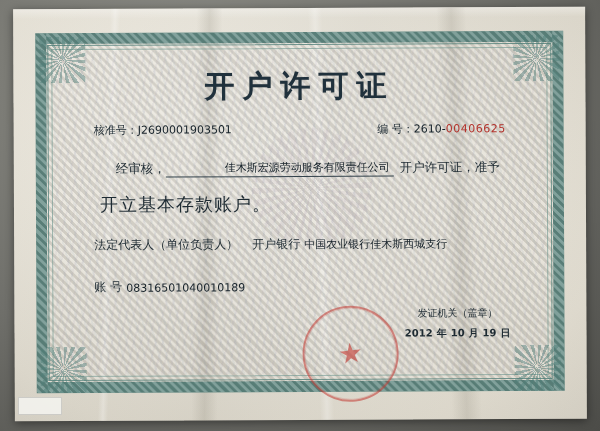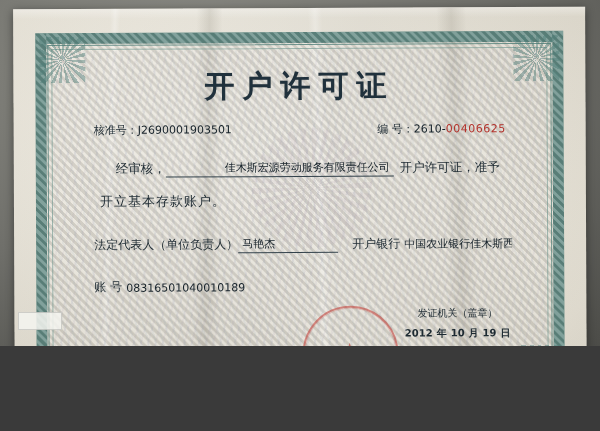--- a/index.html
+++ b/index.html
@@ -3,21 +3,21 @@
 <meta charset="utf-8">
 <style>
   html, body {
     margin: 0;
     padding: 0;
     background: #3a3a3a;
   }
   #page {
     position: relative;
     width: 600px;
-    height: 346px;
+    height: 431px;
     overflow: hidden;
     font-family: "DejaVu Sans", "Liberation Sans", sans-serif;
     background: #c4b5fd;
   }
 
   
   .photo-bg {
     position: absolute;
     inset: 0;
     background:
@@ -166,21 +166,21 @@
     position: absolute;
     left: 58px; top: 104px;
     width: 390px;
     display: flex;
     align-items: flex-end;
     font-size: 12.5px;
   }
   .body-line2 {
     position: absolute;
     left: 42px; top: 136px;
-    font-size: 13px;
+    font-size: 18px;
     letter-spacing: 1px;
   }
   .row-rep {
     position: absolute;
     left: 36px; top: 180px;
     width: 418px;
     display: flex;
     align-items: flex-end;
     font-size: 12px;
   }
@@ -278,21 +278,20 @@
       <div class="body-line1">
         <span class="lbl">经审核，</span>
         <span class="fill" style="max-width:220px;text-align:right;">佳木斯宏源劳动服务有限责任公司</span>
         <span class="lbl" style="padding-left:6px;">开户许可证，准予</span>
       </div>
 
       <div class="body-line2">开立基本存款账户。</div>
 
       <div class="row-rep">
         <span class="lbl">法定代表人（单位负责人）</span>
-        <span class="fill" style="max-width:92px;">马艳杰</span>
         <span class="lbl" style="padding-left:14px;text-align:right;">开户银行</span>
         <span class="fill nounder">中国农业银行佳木斯西城支行</span>
       </div>
 
       <div class="row-acct">
         <span class="lbl">账 号</span>
         <span class="fill nounder">08316501040010189</span>
       </div>
 
       <div class="issuer">

